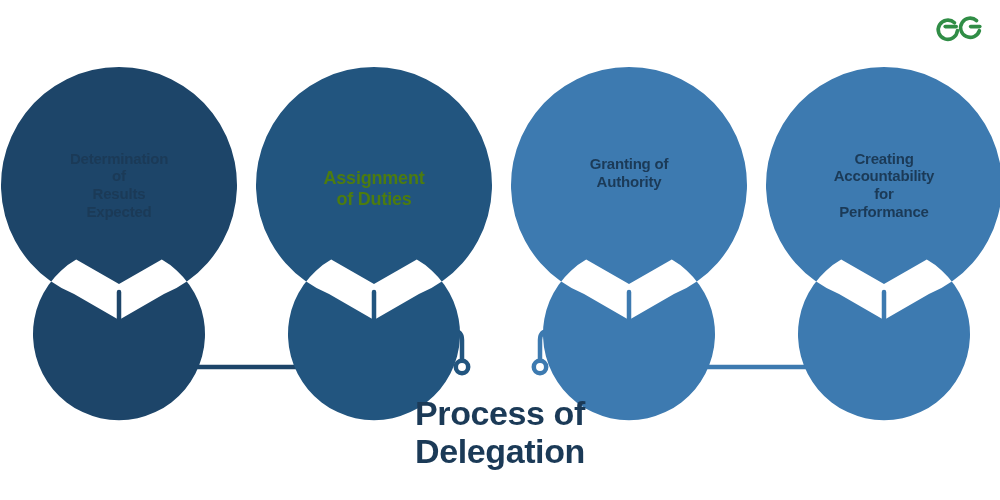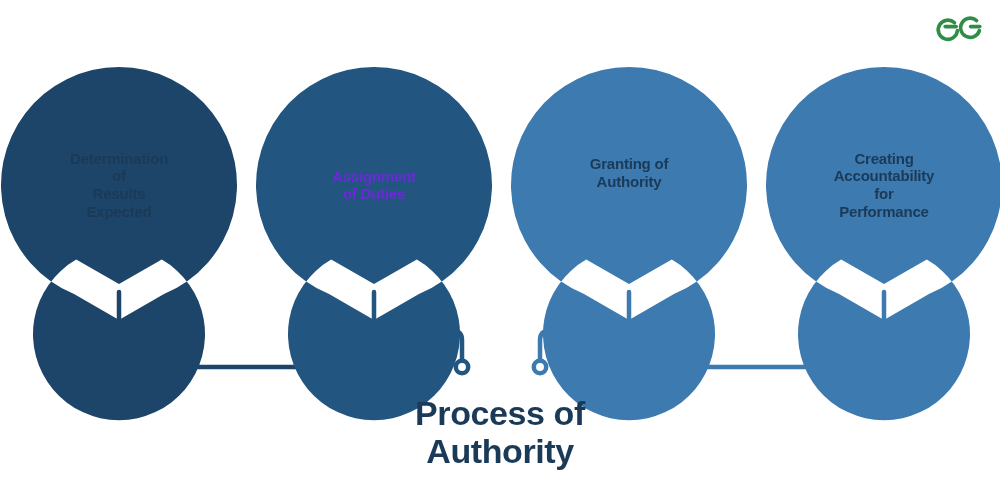--- a/index.html
+++ b/index.html
@@ -58,21 +58,21 @@
         <path d="M 673.9491292752921 294.1035094641464 A 118 118 0 1 0 584.0508707247079 294.1035094641464 L 627.4 319 L 630.6 319 Z M 671.7911101186885 259.59839740108544 A 86 86 0 1 1 586.2088898813115 259.59839740108544 L 629 284 Z" fill="#3D7AB0" fill-rule="evenodd"></path>
         <path d="M 928.9491292752921 294.1035094641464 A 118 118 0 1 0 839.0508707247079 294.1035094641464 L 882.4 319 L 885.6 319 Z M 926.7911101186885 259.59839740108544 A 86 86 0 1 1 841.2088898813115 259.59839740108544 L 884 284 Z" fill="#3D7AB0" fill-rule="evenodd"></path>
       </g>
   </svg>
 
   <div id="labels-layer">
       <div class="node-label" style="width: 160px; left: 39px; font-size: 15px; color: rgb(27, 58, 87); top: 149.5px;">Determination
 of
 Results
 Expected</div>
-      <div class="node-label" style="width: 160px; left: 294px; font-size: 15px; color: #6d28d9; top: 167.5px;">Assignment
+      <div class="node-label" style="width: 160px; left: 294px; font-size: 18px; color: #4d7c0f; top: 167.5px;">Assignment
 of Duties</div>
       <div class="node-label" style="width: 160px; left: 549px; font-size: 15px; color: rgb(27, 58, 87); top: 155px;">Granting of
 Authority</div>
       <div class="node-label" style="width: 168px; left: 800px; font-size: 15px; color: rgb(27, 58, 87); top: 149.5px;">Creating
 Accountability
 for
 Performance</div>
     </div>
 
   <div class="logo-wrap">
@@ -80,14 +80,14 @@
       <g id="logo-g" fill="none" stroke-width="3.6" stroke-linecap="round" stroke="#308D46">
         <path d="M28.5 14.8 A9.6 9.6 0 1 0 31.4 22.6"></path>
         <path d="M19.2 18.6 L30.2 18.6"></path>
         <path d="M50.6 12.6 A9.6 9.6 0 1 0 53.4 22.6"></path>
         <path d="M44.6 18.6 L53.8 18.6"></path>
       </g>
     </svg>
   </div>
 
   <div class="title">Process of
-Authority</div>
+Delegation</div>
 </div>
 
 </body></html>

